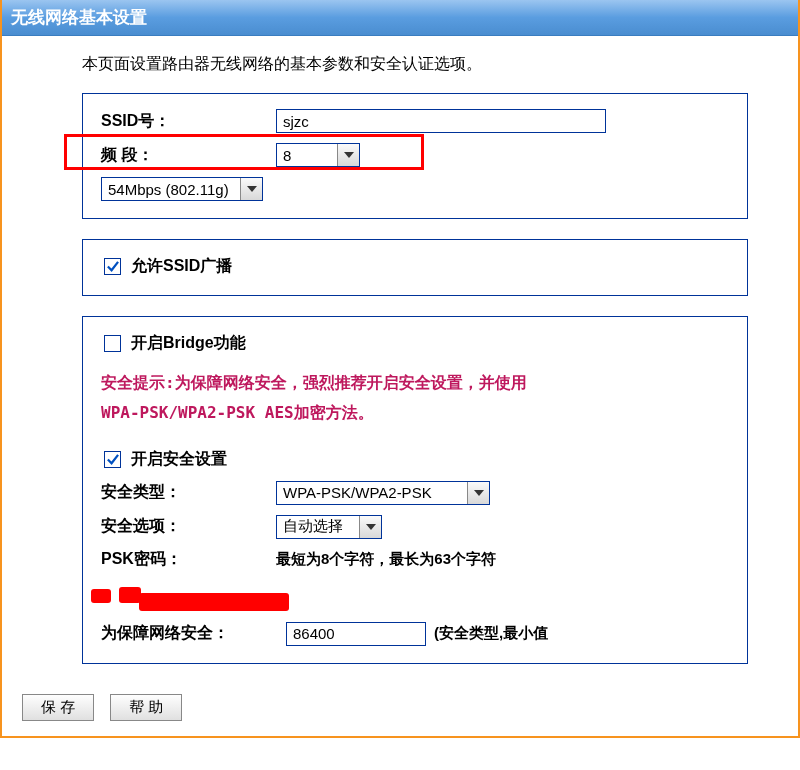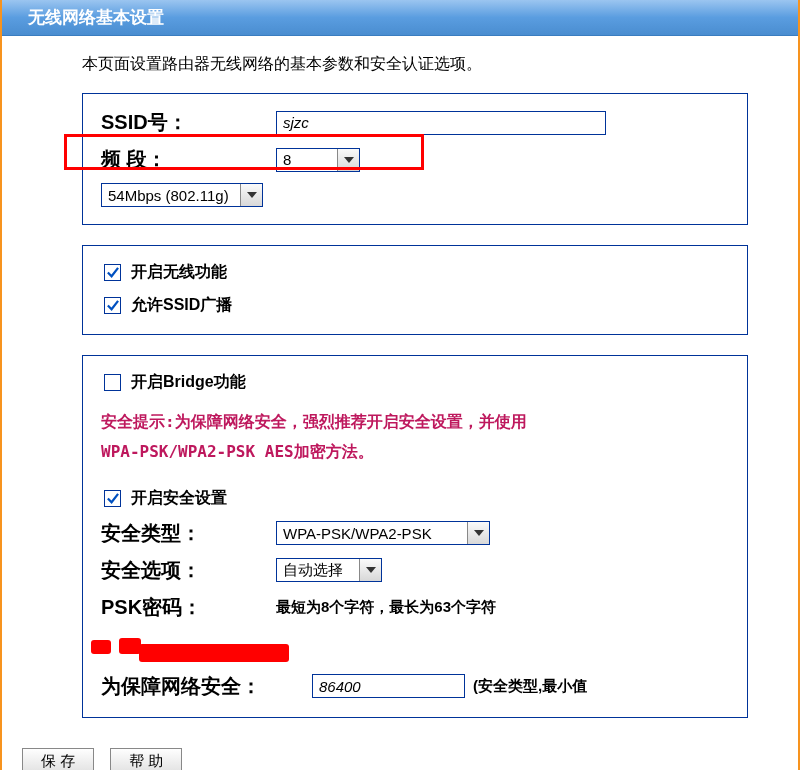--- a/index.html
+++ b/index.html
@@ -13,21 +13,21 @@
       border: 2px solid #f7931e;
       border-top: none;
       position: relative;
       padding-bottom: 15px;
     }
     .header {
       background: linear-gradient(to bottom, #9bc5f0, #5a9de0 50%, #4a8dd0);
       color: #fff;
       font-weight: bold;
       font-size: 17px;
-      padding: 6px 26px;
+      padding: 6px 9px;
       border-bottom: 1px solid #3a7dc0;
     }
     .content {
       padding: 18px 50px 10px 80px;
     }
     .intro {
       font-weight: normal;
       font-size: 16px;
       margin-bottom: 18px;
     }
@@ -37,33 +37,32 @@
       margin-bottom: 20px;
     }
     .row {
       display: flex;
       align-items: center;
       padding: 5px 0;
     }
     .label {
       width: 175px;
       font-weight: bold;
-      font-size: 20px;
+      font-size: 16px;
       flex-shrink: 0;
     }
     .text-input {
       border: 1px solid #003399;
       height: 24px;
       padding: 2px 6px;
       font-size: 15px;
       font-family: inherit;
-      font-style: italic;
     }
     .text-input.wide { width: 330px; }
-    .text-input.med { width: 153px; margin-left: 26px; }
+    .text-input.med { width: 140px; }
     .select-wrap {
       border: 1px solid #003399;
       display: inline-flex;
       align-items: stretch;
       height: 24px;
       background: #fff;
     }
     .select-wrap .sel-text {
       padding: 2px 6px;
       min-width: 60px;
@@ -187,28 +186,20 @@
       </div>
     </div>
 
     <div class="section">
       <div class="check-row">
         <span class="checkbox checked">
           <svg viewBox="0 0 14 14">
               <path d="M2 7 L6 11 L13 2" stroke="#0050c0" stroke-width="2.4" fill="none"></path>
             </svg>
         </span>
-        <span>开启无线功能</span>
-      </div>
-      <div class="check-row">
-        <span class="checkbox checked">
-          <svg viewBox="0 0 14 14">
-              <path d="M2 7 L6 11 L13 2" stroke="#0050c0" stroke-width="2.4" fill="none"></path>
-            </svg>
-        </span>
         <span>允许SSID广播</span>
       </div>
     </div>
 
     <div class="section">
       <div class="check-row">
         <span class="checkbox">
           
         </span>
         <span>开启Bridge功能</span>

